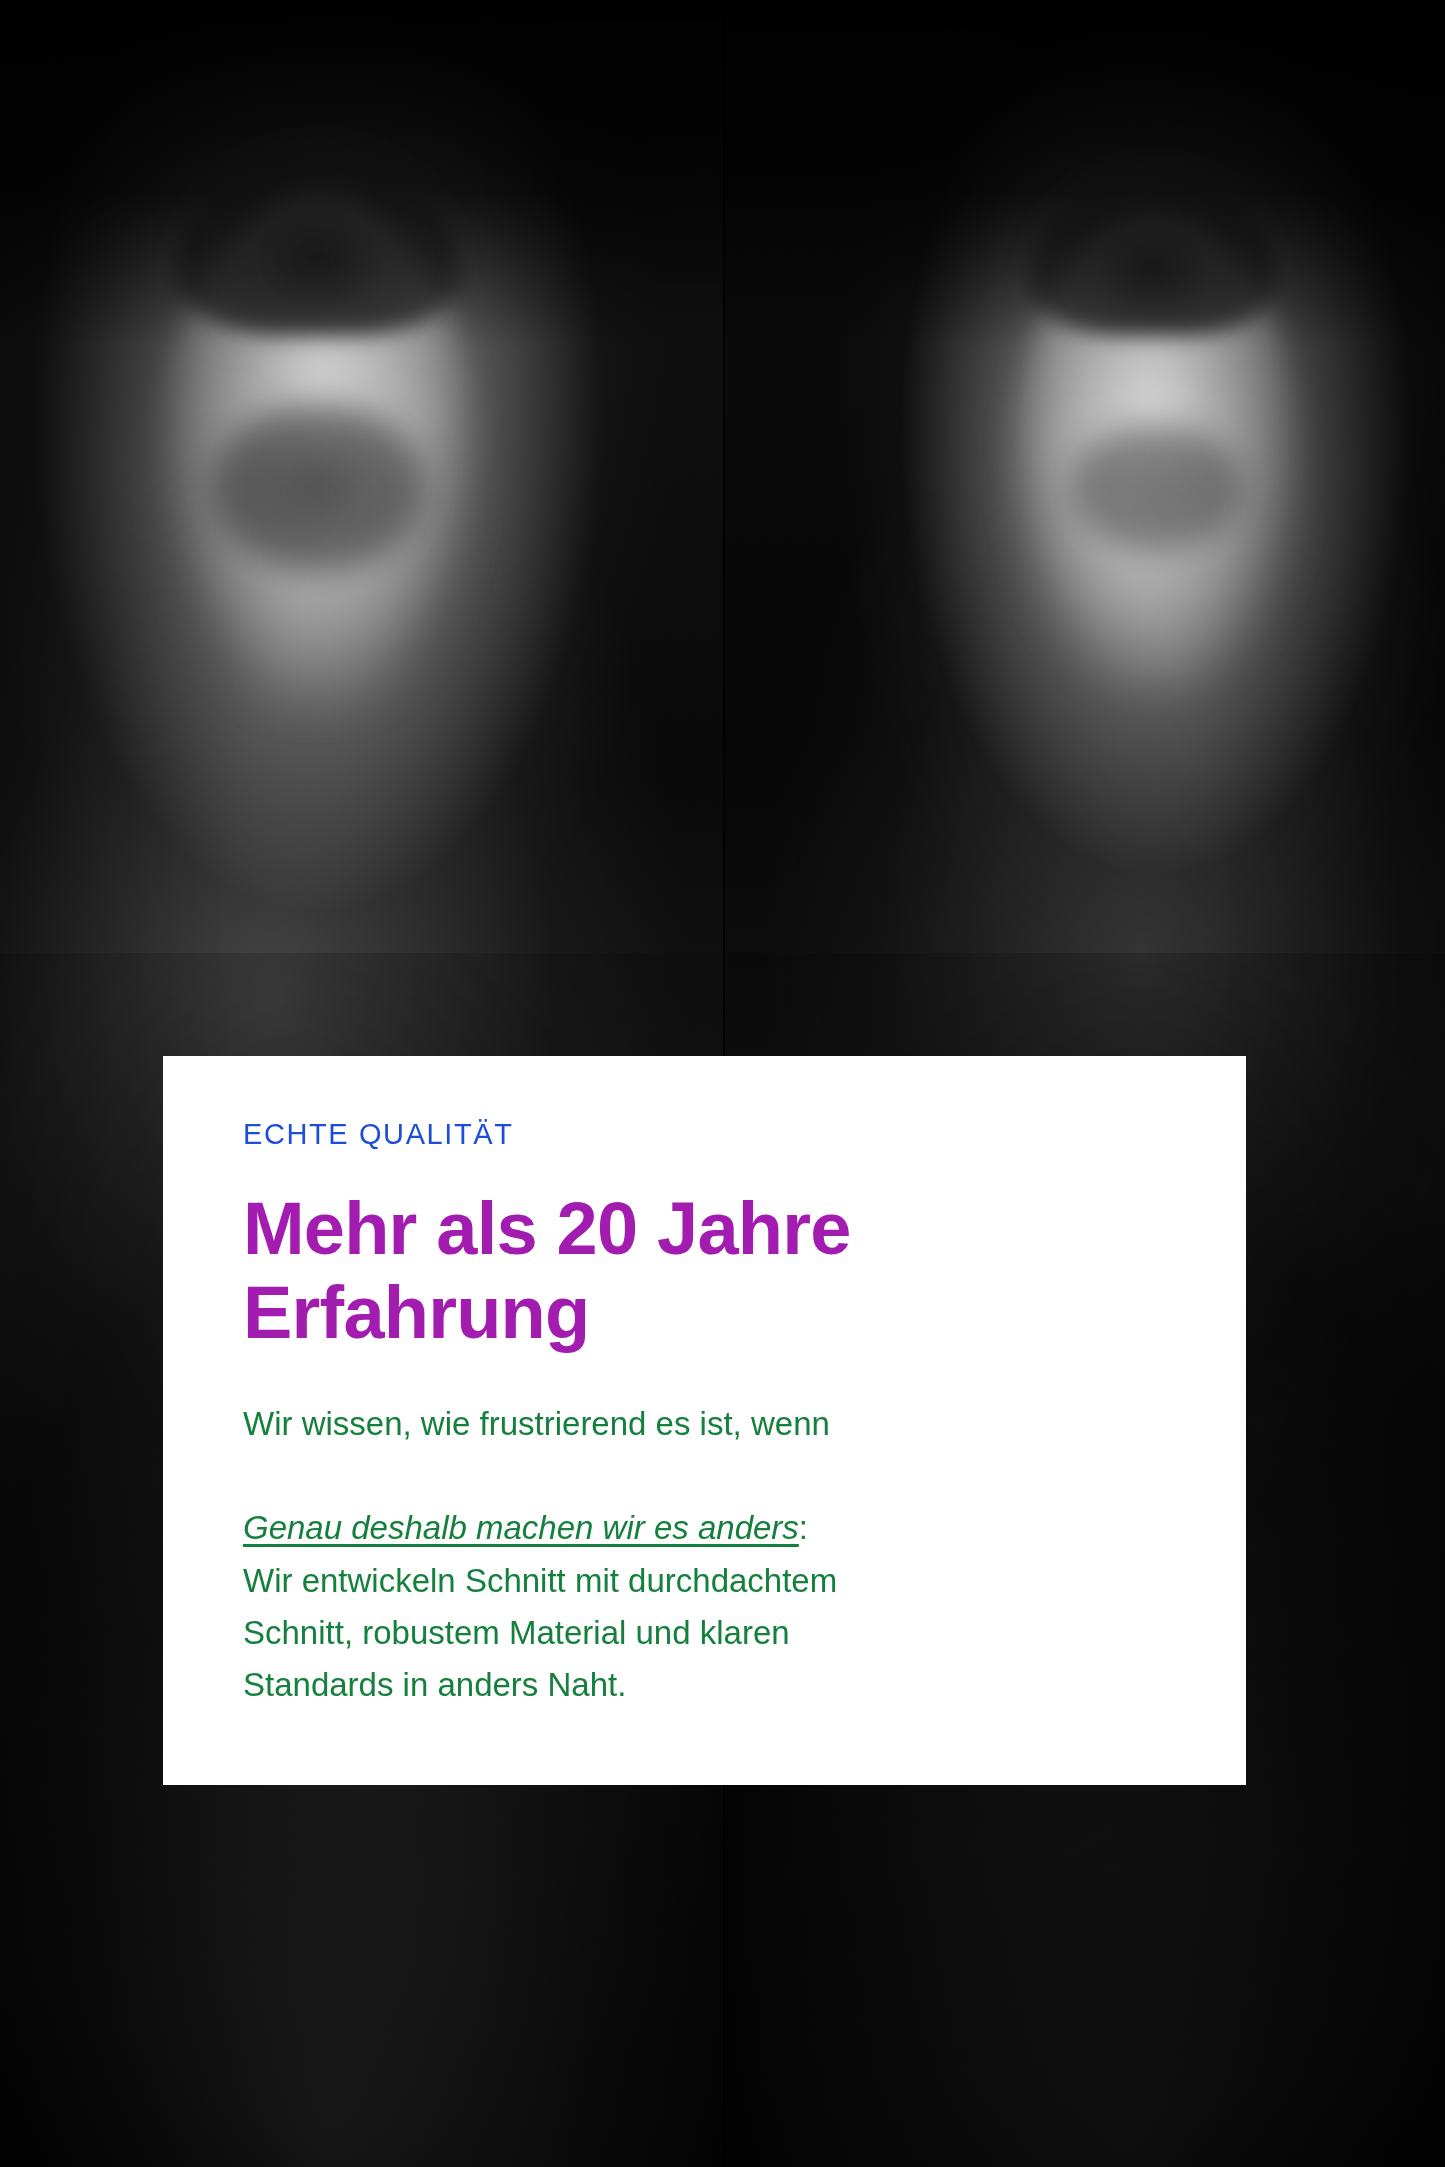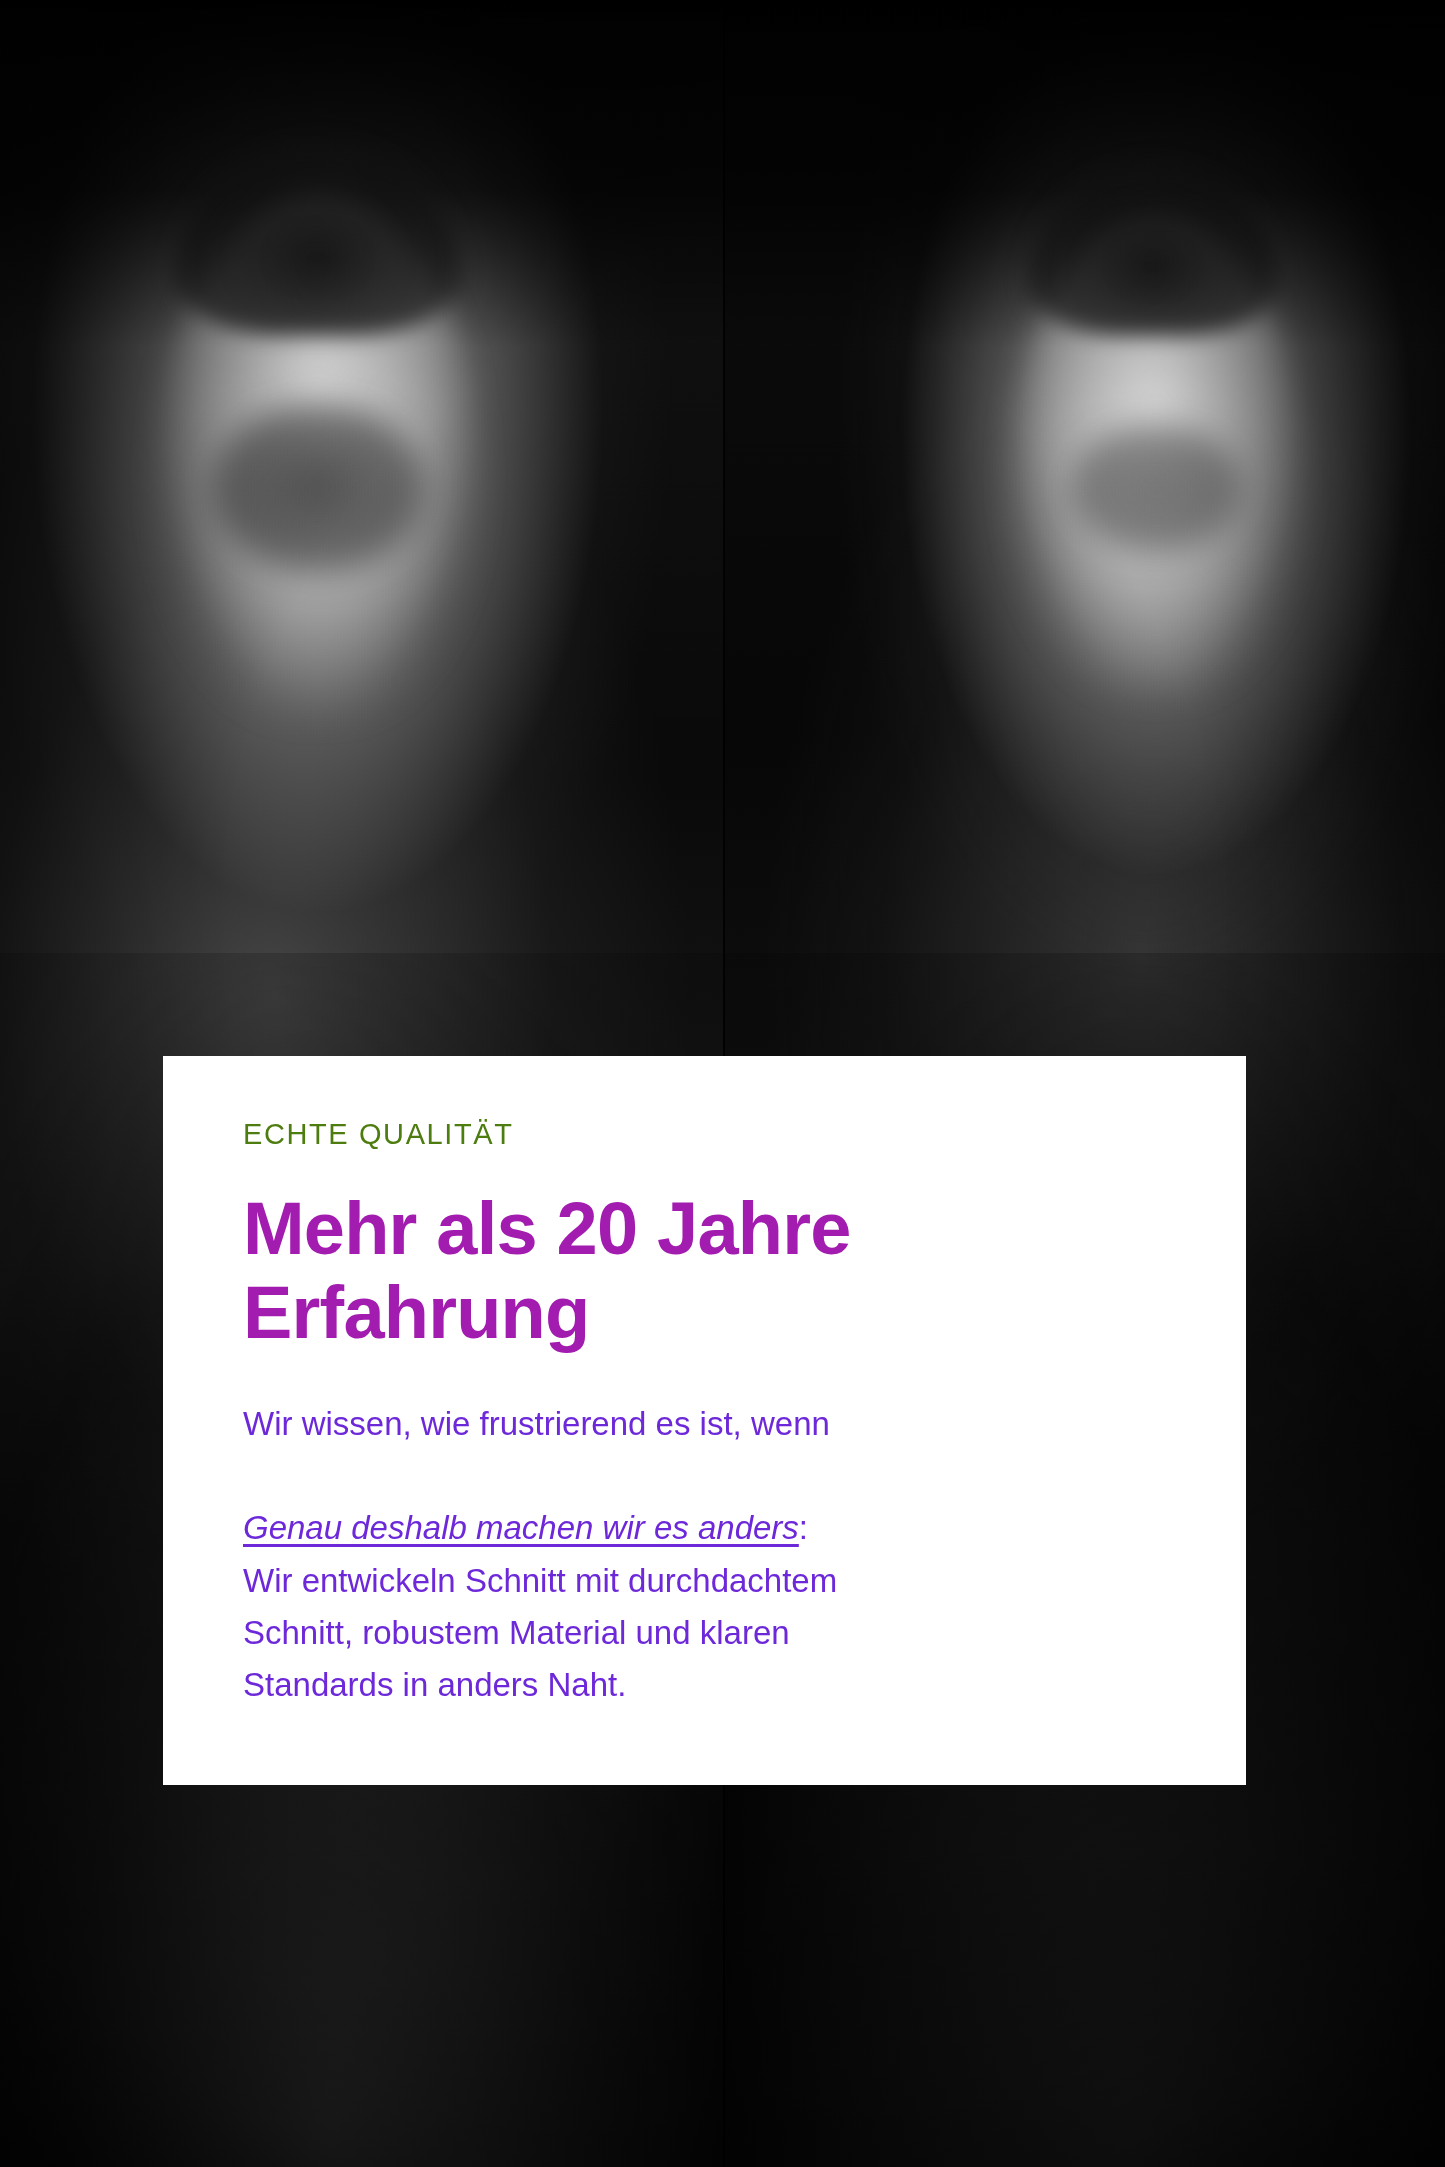--- a/index.html
+++ b/index.html
@@ -159,37 +159,37 @@
     left: 163px;
     top: 1056px;
     width: 1083px;
     background: #fff;
     padding: 62px 80px 74px 80px;
     box-sizing: border-box;
   }
   .eyebrow {
     font-size: 29px;
     letter-spacing: 1.6px;
-    color: #4d7c0f;
+    color: #1d4ed8;
     font-weight: 400;
     margin: 0 0 36px 0;
     text-transform: none;
   }
   .headline {
     font-size: 74px;
     line-height: 1.13;
     font-weight: 700;
     color: #a21caf;
     letter-spacing: -0.8px;
     margin: 0 0 44px 0;
   }
   .body-copy {
     font-size: 33px;
     line-height: 1.58;
-    color: #6d28d9;
+    color: #15803d;
     font-weight: 400;
     margin: 0;
   }
   .body-copy .underline {
     text-decoration: underline;
     text-underline-offset: 5px;
     font-style: italic;
   }
 </style>
 </head>

